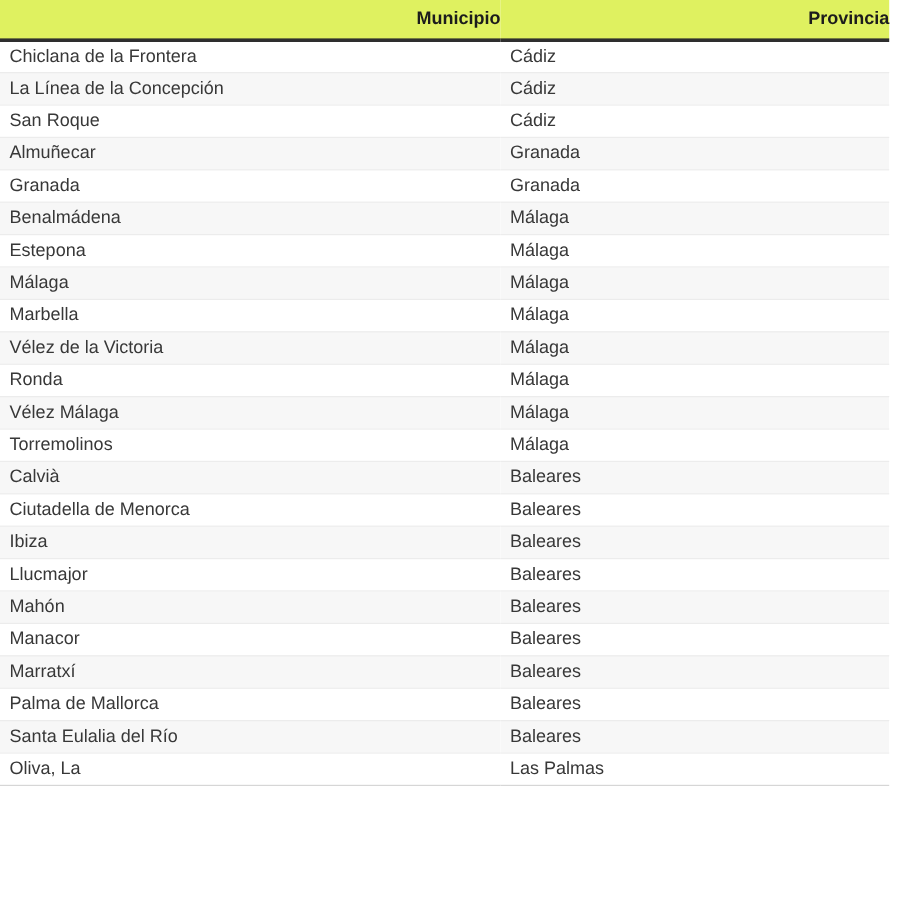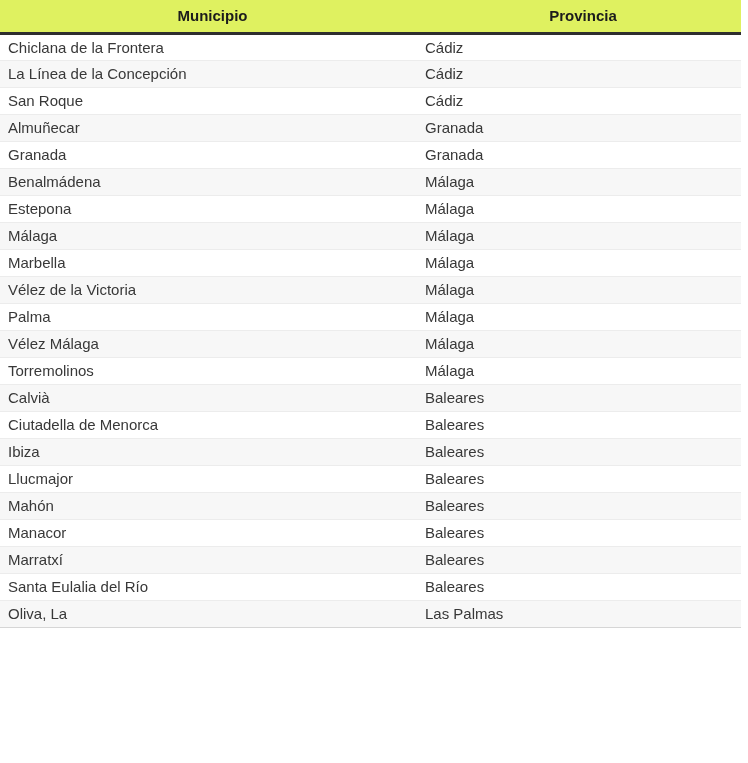--- a/index.html
+++ b/index.html
@@ -24,21 +24,21 @@
     border-collapse:collapse;
     table-layout:fixed;
     border-bottom:1px solid var(--table-bottom-border);
   }
   .datatable col.col-municipio{width:417px;}
   .datatable thead th{
     background:var(--header-bg);
     color:var(--header-text);
     font-size:15px;
     font-weight:bold;
-    text-align:center;
+    text-align:right;
     height:33px;
     padding:0 0 0 8px;
     border-bottom:3px solid var(--header-border);
     white-space:nowrap;
   }
   .datatable tbody tr{
     background:#ffffff;
     border-top:1px solid var(--row-border);
     padding-left:40px;
   }
@@ -103,21 +103,21 @@
       </tr>
       <tr>
         <td>Marbella</td>
         <td>Málaga</td>
       </tr>
       <tr>
         <td>Vélez de la Victoria</td>
         <td>Málaga</td>
       </tr>
       <tr>
-        <td>Palma</td>
+        <td>Ronda</td>
         <td>Málaga</td>
       </tr>
       <tr>
         <td>Vélez Málaga</td>
         <td>Málaga</td>
       </tr>
       <tr>
         <td>Torremolinos</td>
         <td>Málaga</td>
       </tr>
@@ -143,20 +143,24 @@
       </tr>
       <tr>
         <td>Manacor</td>
         <td>Baleares</td>
       </tr>
       <tr>
         <td>Marratxí</td>
         <td>Baleares</td>
       </tr>
       <tr>
+        <td>Palma de Mallorca</td>
+        <td>Baleares</td>
+      </tr>
+      <tr>
         <td>Santa Eulalia del Río</td>
         <td>Baleares</td>
       </tr>
       <tr>
         <td>Oliva, La</td>
         <td>Las Palmas</td>
       </tr>
     </tbody>
 </table>
 

